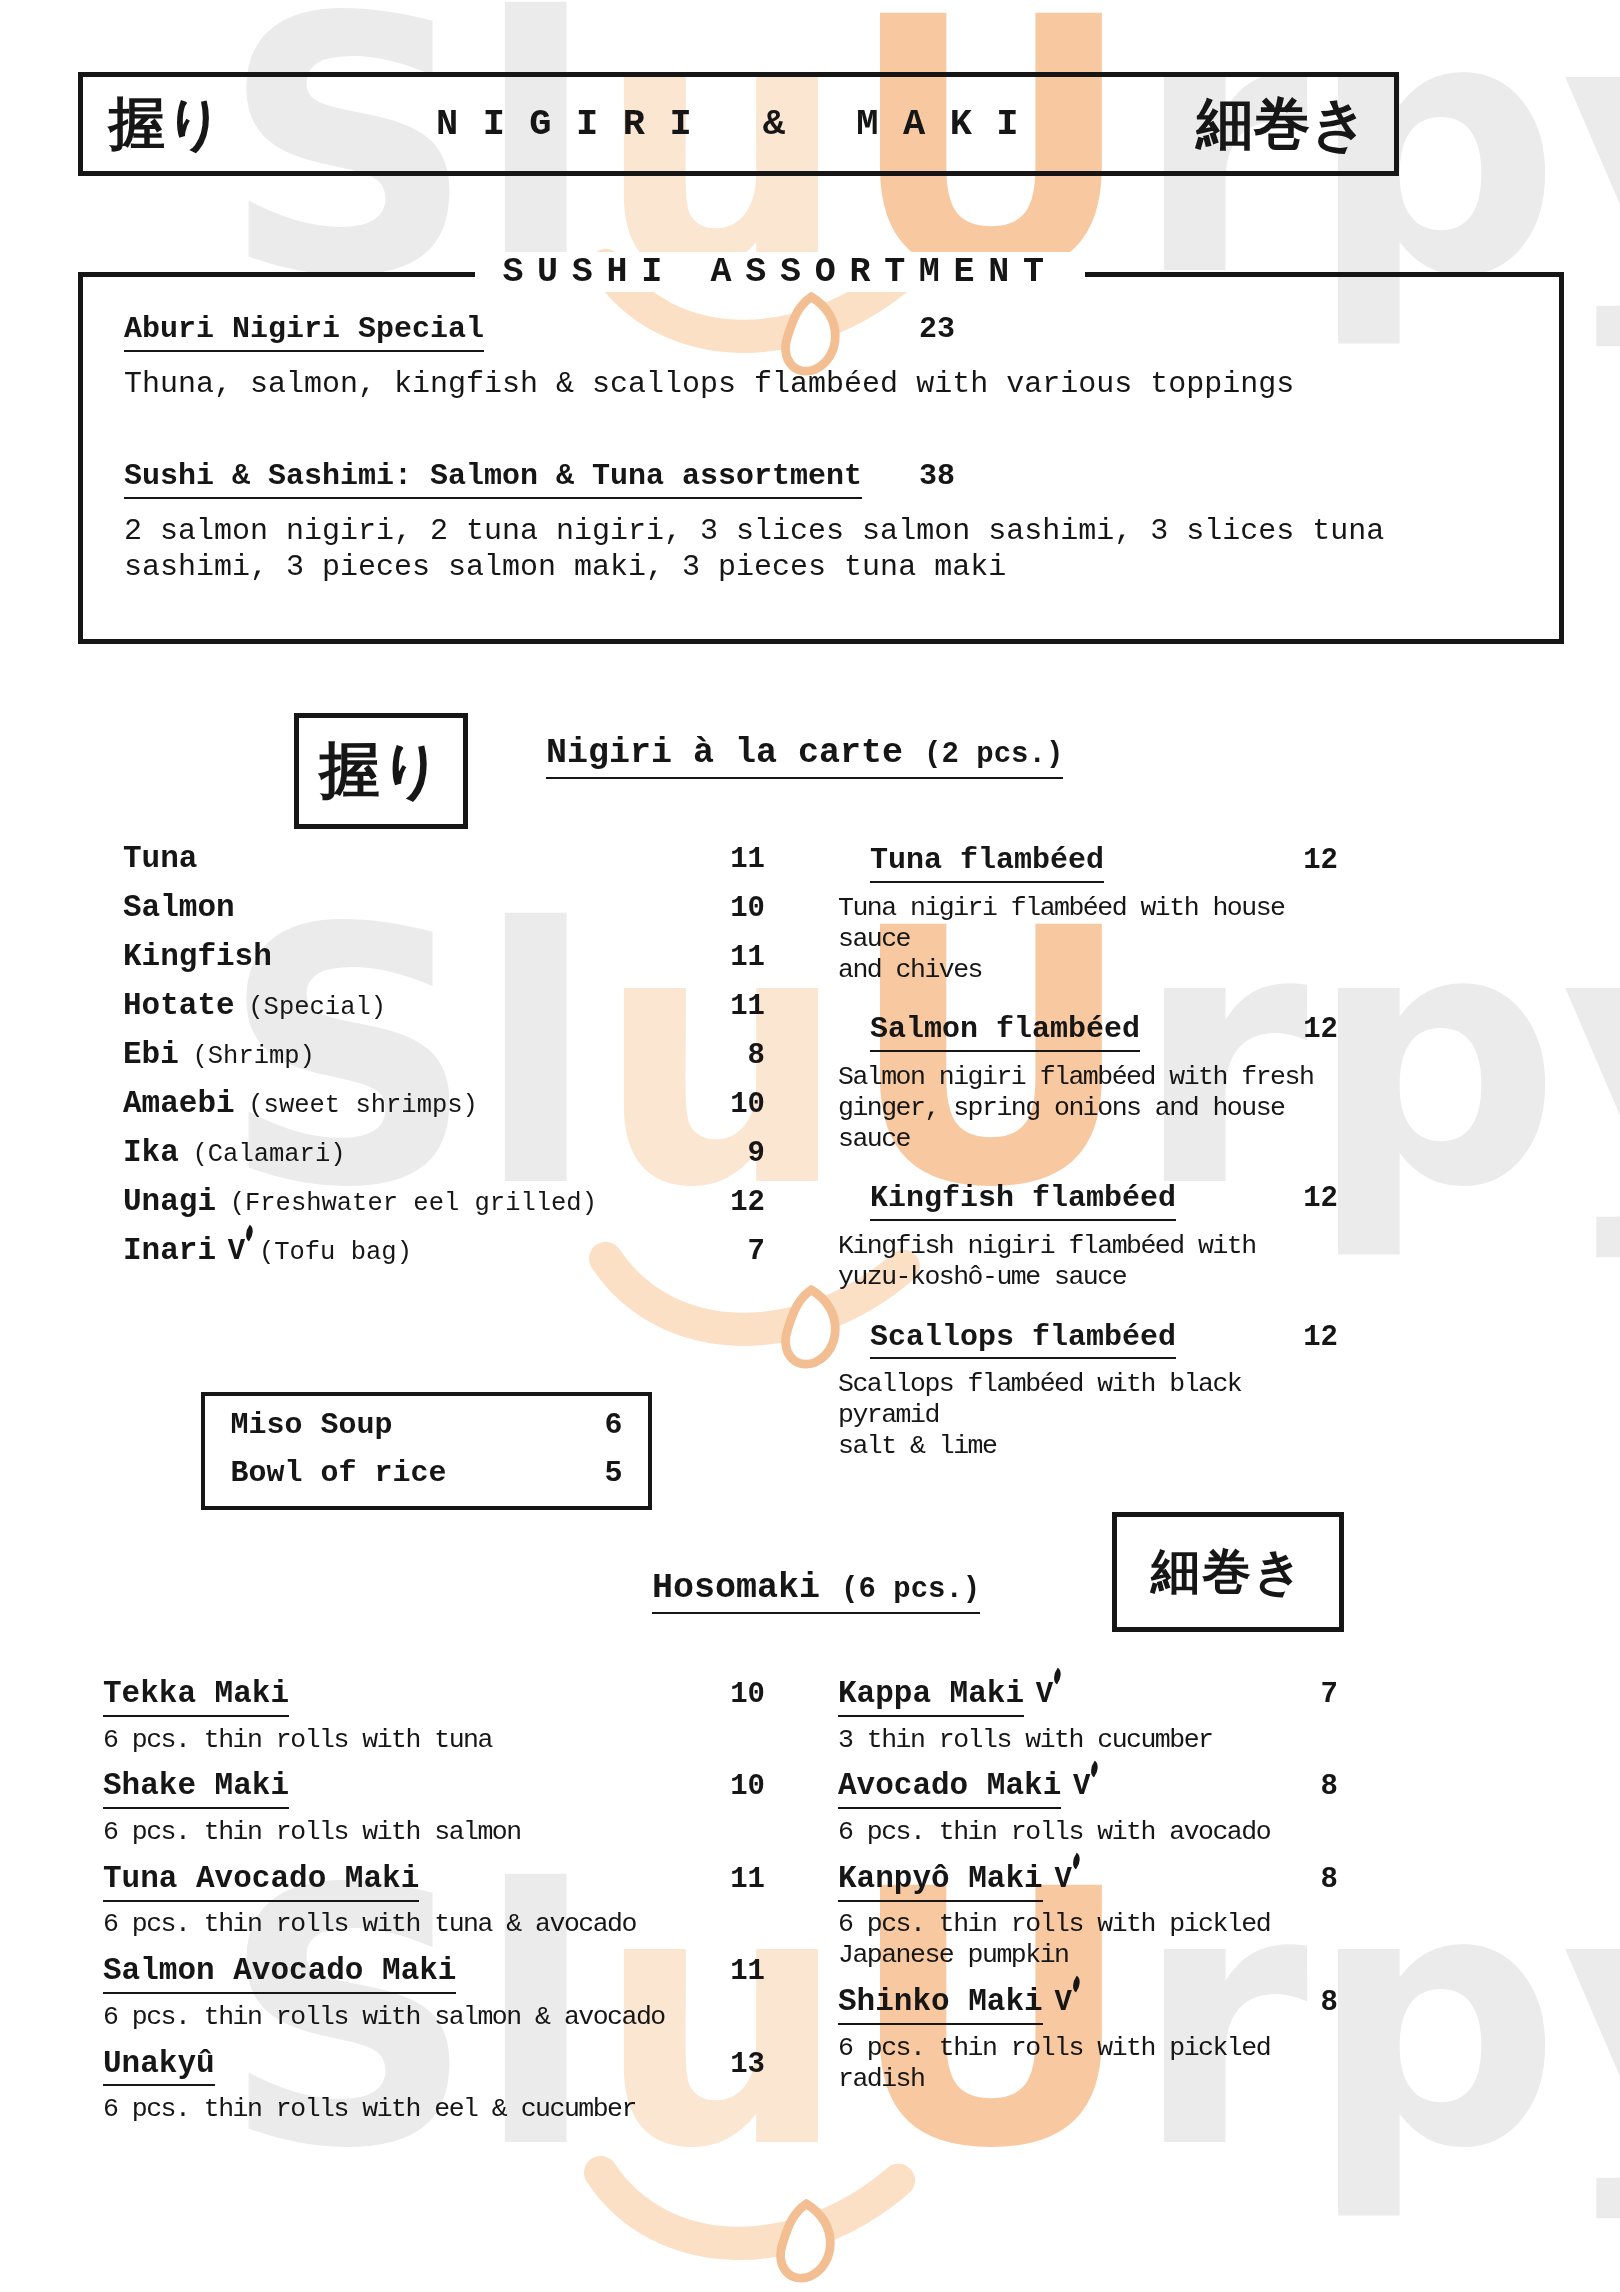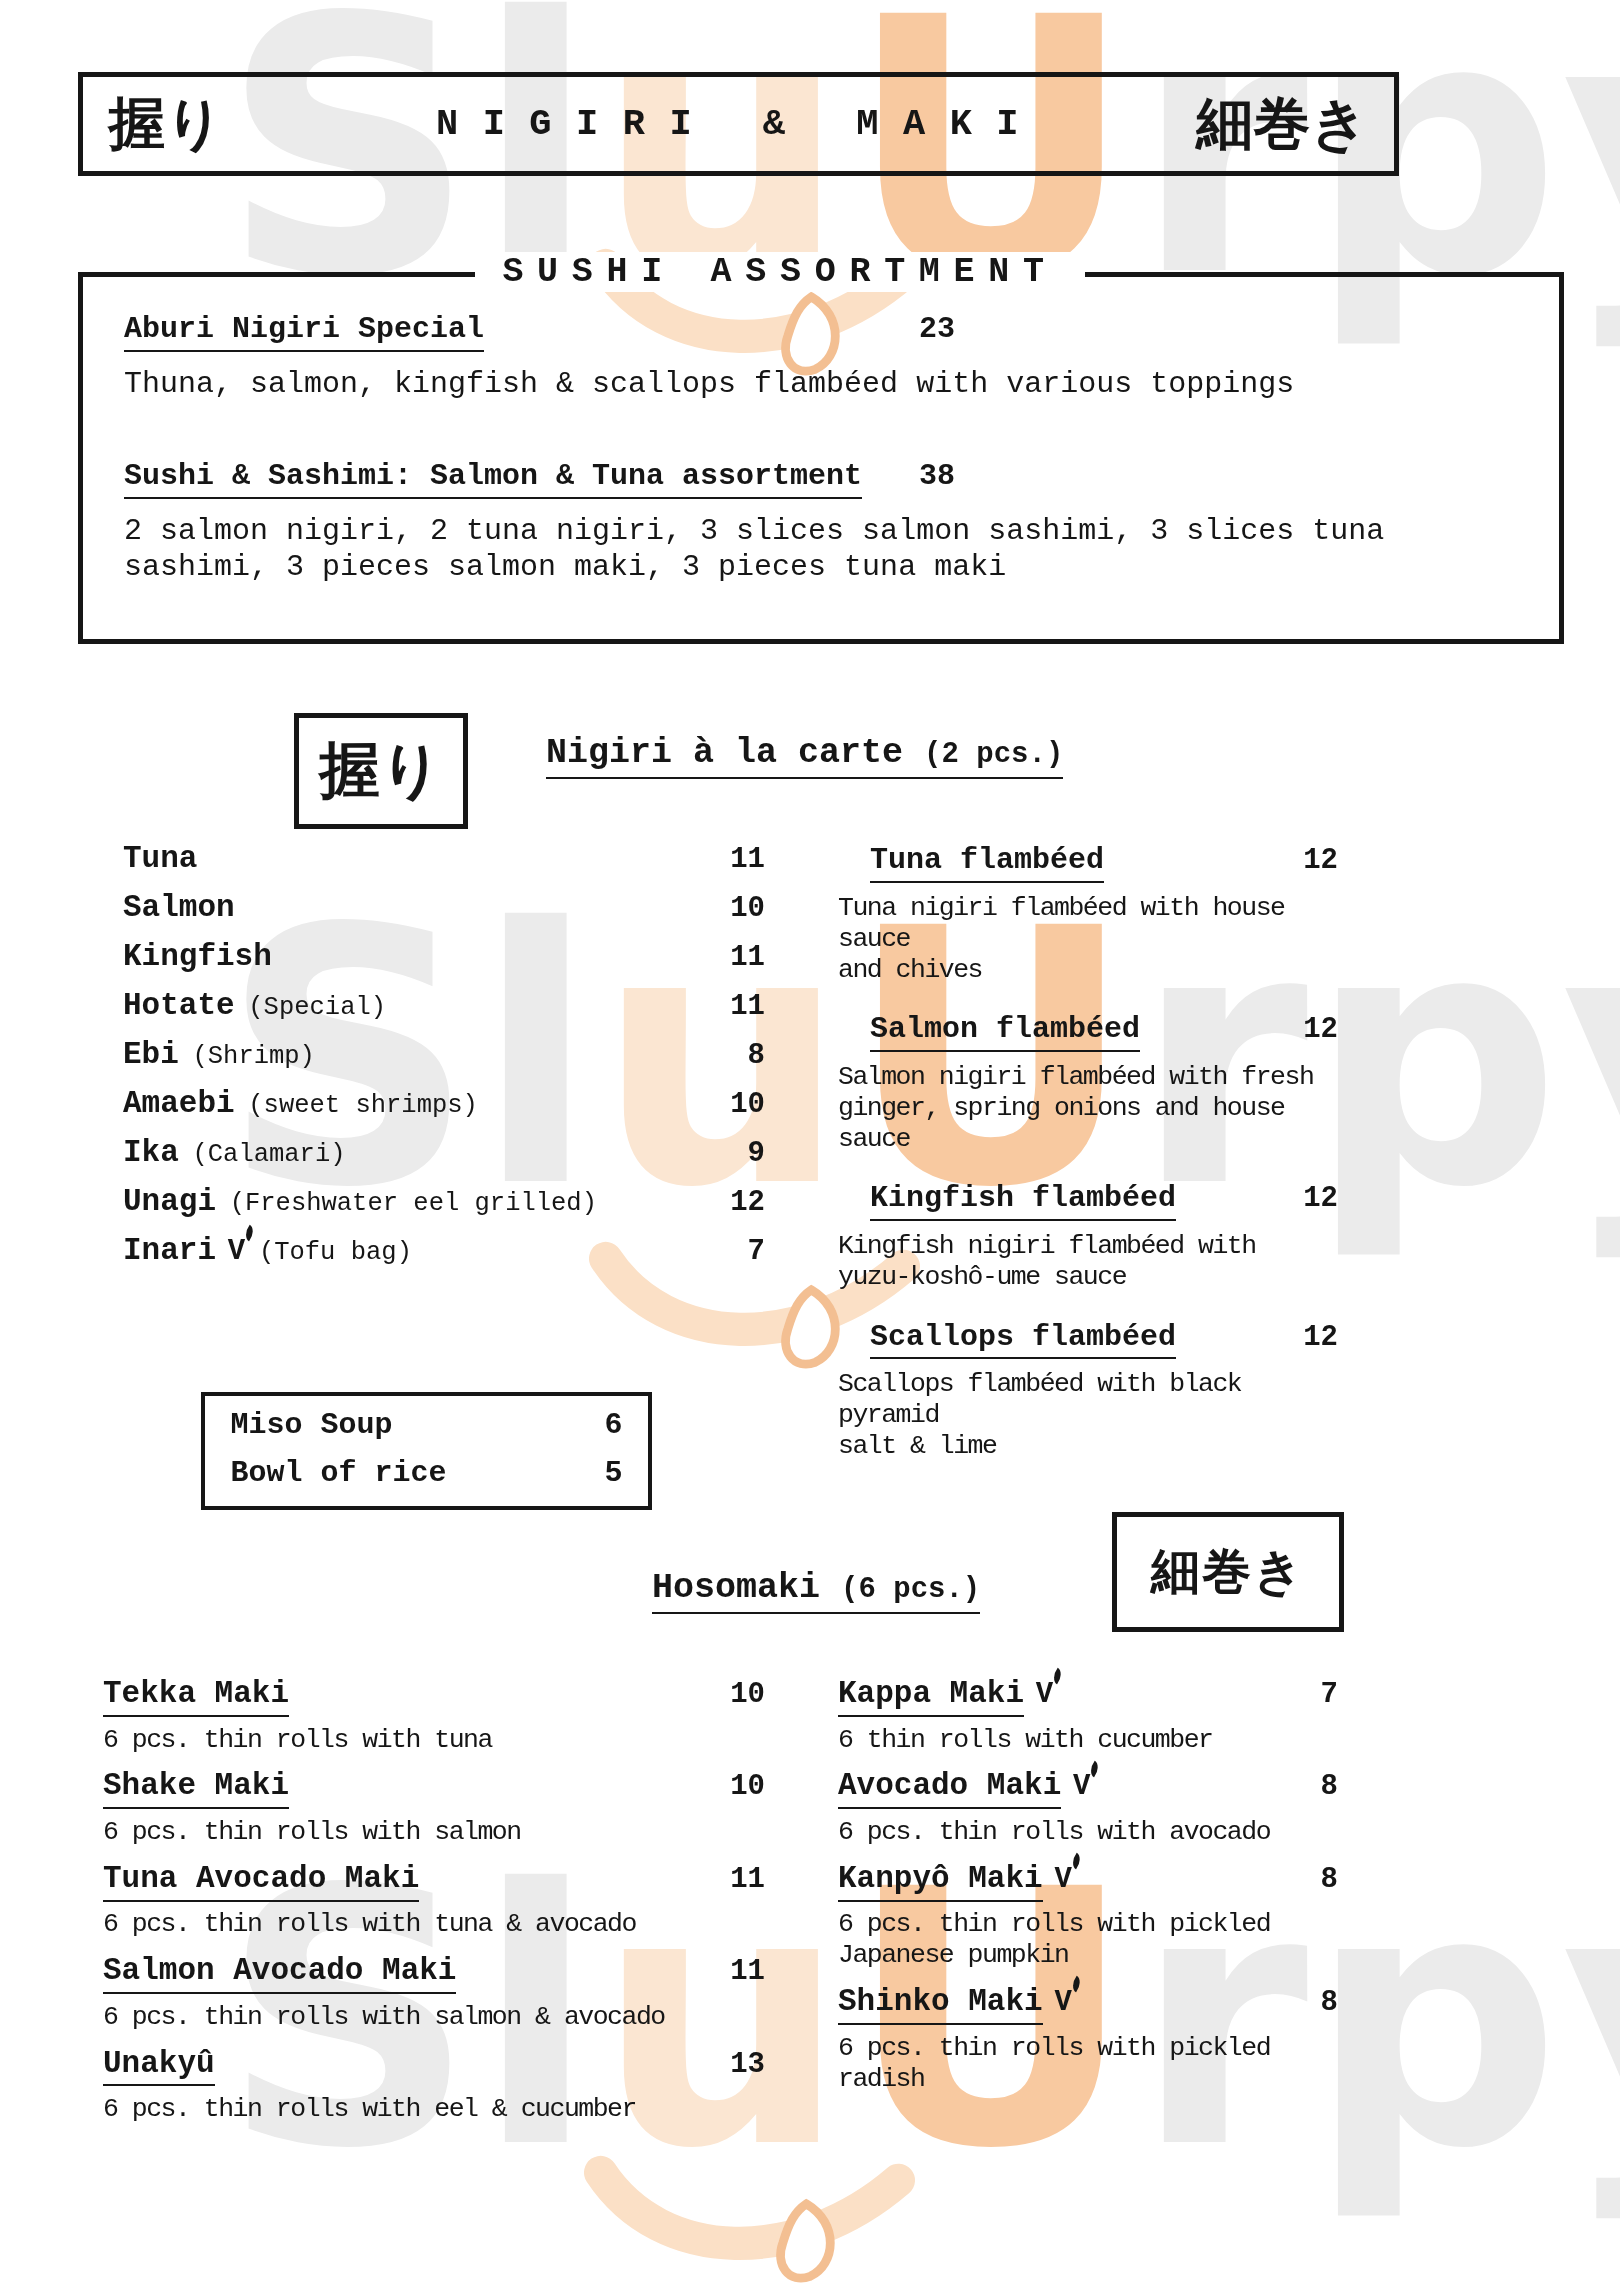--- a/index.html
+++ b/index.html
@@ -279,21 +279,21 @@
       </div>
     </div>
 
     <div class="maki-col maki-right">
       <div class="mk-block">
         <div class="row">
           <span class="mk-name und">Kappa Maki</span>
           <span class="veg">V</span>
           <span class="price mk-price">7</span>
         </div>
-        <div class="mk-desc pre">6 thin rolls with cucumber</div>
+        <div class="mk-desc pre">3 thin rolls with cucumber</div>
       </div>
       <div class="mk-block">
         <div class="row">
           <span class="mk-name und">Avocado Maki</span>
           <span class="veg">V</span>
           <span class="price mk-price">8</span>
         </div>
         <div class="mk-desc pre">6 pcs. thin rolls with avocado</div>
       </div>
       <div class="mk-block">

